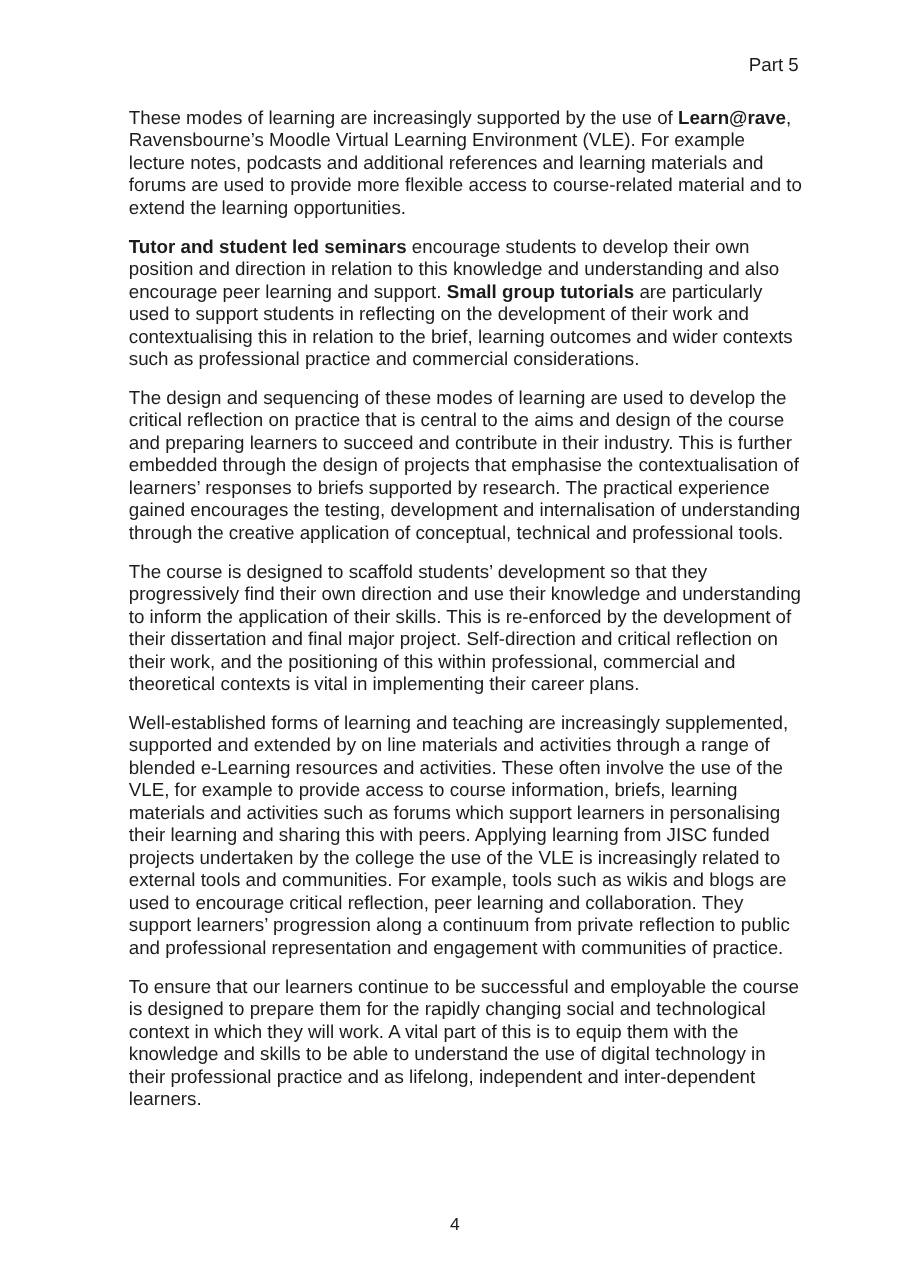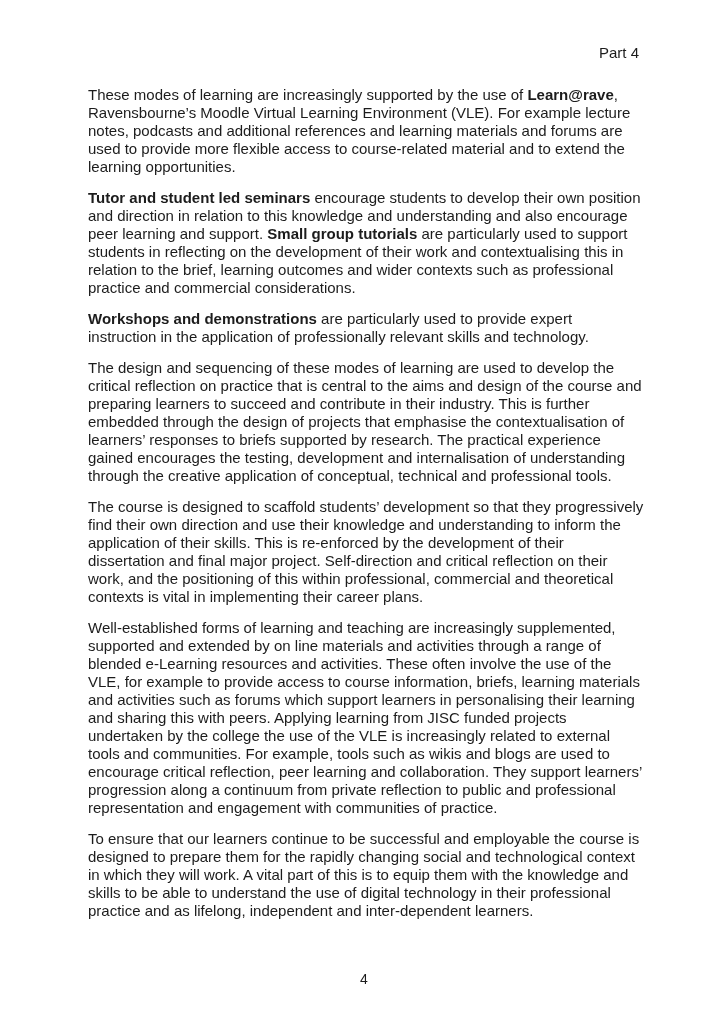--- a/index.html
+++ b/index.html
@@ -23,41 +23,40 @@
   .doc-body {
     position: absolute;
     top: 86px;
     left: 88px;
     width: 556px;
     font-size: 15px;
     line-height: 18px;
     text-align: left;
     color: #1c1c1c;
   }
-  .para { margin: 0 0 13px 0; }
+  .para { margin: 0 0 13px 15px; }
   .para strong { font-weight: bold; }
   .page-footer {
     position: absolute;
     top: 971px;
     left: 0;
     width: 728px;
     text-align: center;
     font-size: 14px;
     line-height: 17px;
     color: #1c1c1c;
   }
 </style>
 </head>
 <body>
 
-<div class="page-header">Part 4</div>
+<div class="page-header">Part 5</div>
 
 <main class="doc-body" id="doc-body">
     <p class="para"><span>These modes of learning are increasingly supported by the use of </span><strong>Learn@rave</strong><span>, Ravensbourne’s Moodle Virtual Learning Environment (VLE). For example lecture notes, podcasts and additional references and learning materials and forums are used to provide more flexible access to course-related material and to extend the learning opportunities.</span></p>
     <p class="para"><strong>Tutor and student led seminars</strong><span> encourage students to develop their own position and direction in relation to this knowledge and understanding and also encourage peer learning and support. </span><strong>Small group tutorials</strong><span> are particularly used to support students in reflecting on the development of their work and contextualising this in relation to the brief, learning outcomes and wider contexts such as professional practice and commercial considerations.</span></p>
-    <p class="para"><strong>Workshops and demonstrations</strong><span> are particularly used to provide expert instruction in the application of professionally relevant skills and technology.</span></p>
     <p class="para"><span>The design and sequencing of these modes of learning are used to develop the critical reflection on practice that is central to the aims and design of the course and preparing learners to succeed and contribute in their industry. This is further embedded through the design of projects that emphasise the contextualisation of learners’ responses to briefs supported by research. The practical experience gained encourages the testing, development and internalisation of understanding through the creative application of conceptual, technical and professional tools.</span></p>
     <p class="para"><span>The course is designed to scaffold students’ development so that they progressively find their own direction and use their knowledge and understanding to inform the application of their skills. This is re-enforced by the development of their dissertation and final major project. Self-direction and critical reflection on their work, and the positioning of this within professional, commercial and theoretical contexts is vital in implementing their career plans.</span></p>
     <p class="para"><span>Well-established forms of learning and teaching are increasingly supplemented, supported and extended by on line materials and activities through a range of blended e-Learning resources and activities. These often involve the use of the VLE, for example to provide access to course information, briefs, learning materials and activities such as forums which support learners in personalising their learning and sharing this with peers. Applying learning from JISC funded projects undertaken by the college the use of the VLE is increasingly related to external tools and communities. For example, tools such as wikis and blogs are used to encourage critical reflection, peer learning and collaboration. They support learners’ progression along a continuum from private reflection to public and professional representation and engagement with communities of practice.</span></p>
     <p class="para"><span>To ensure that our learners continue to be successful and employable the course is designed to prepare them for the rapidly changing social and technological context in which they will work. A vital part of this is to equip them with the knowledge and skills to be able to understand the use of digital technology in their professional practice and as lifelong, independent and inter-dependent learners.</span></p>
   </main>
 
 <div class="page-footer">4</div>
 
 </body></html>

